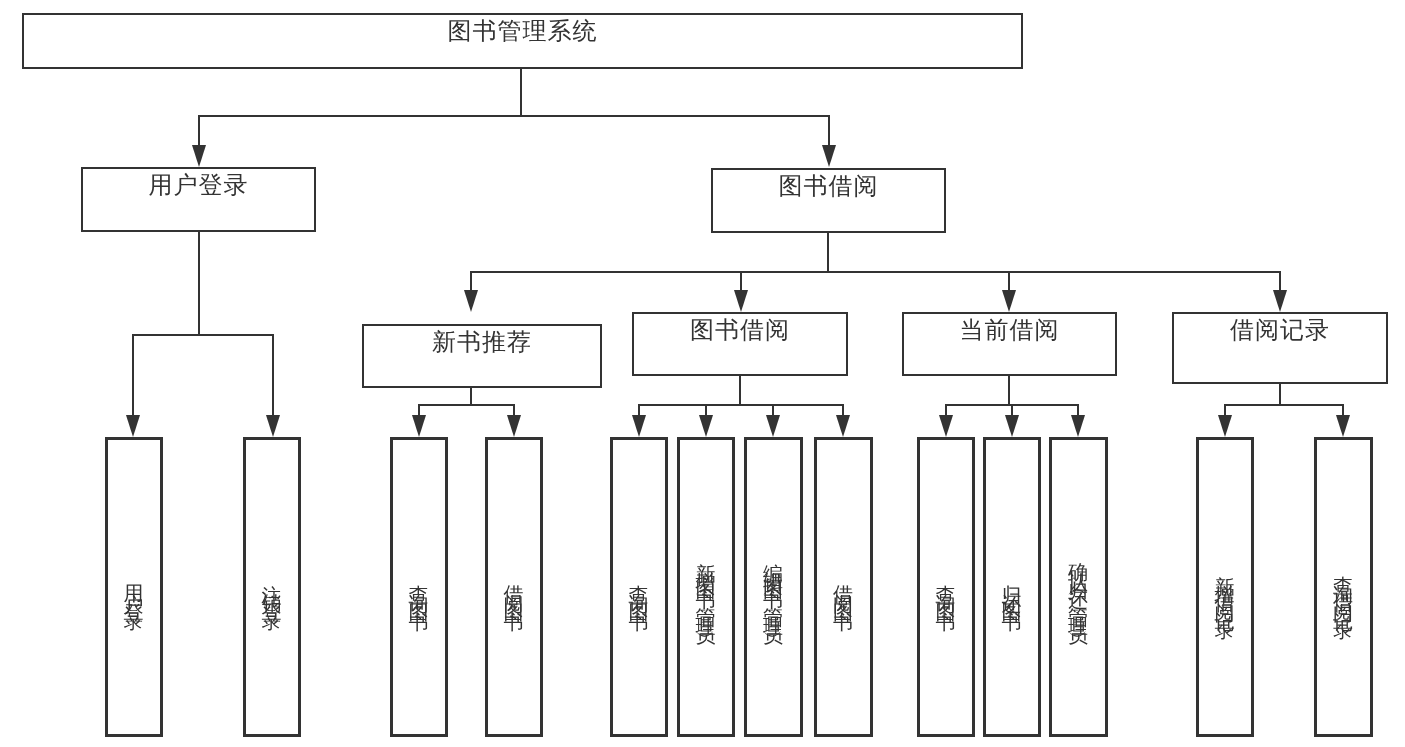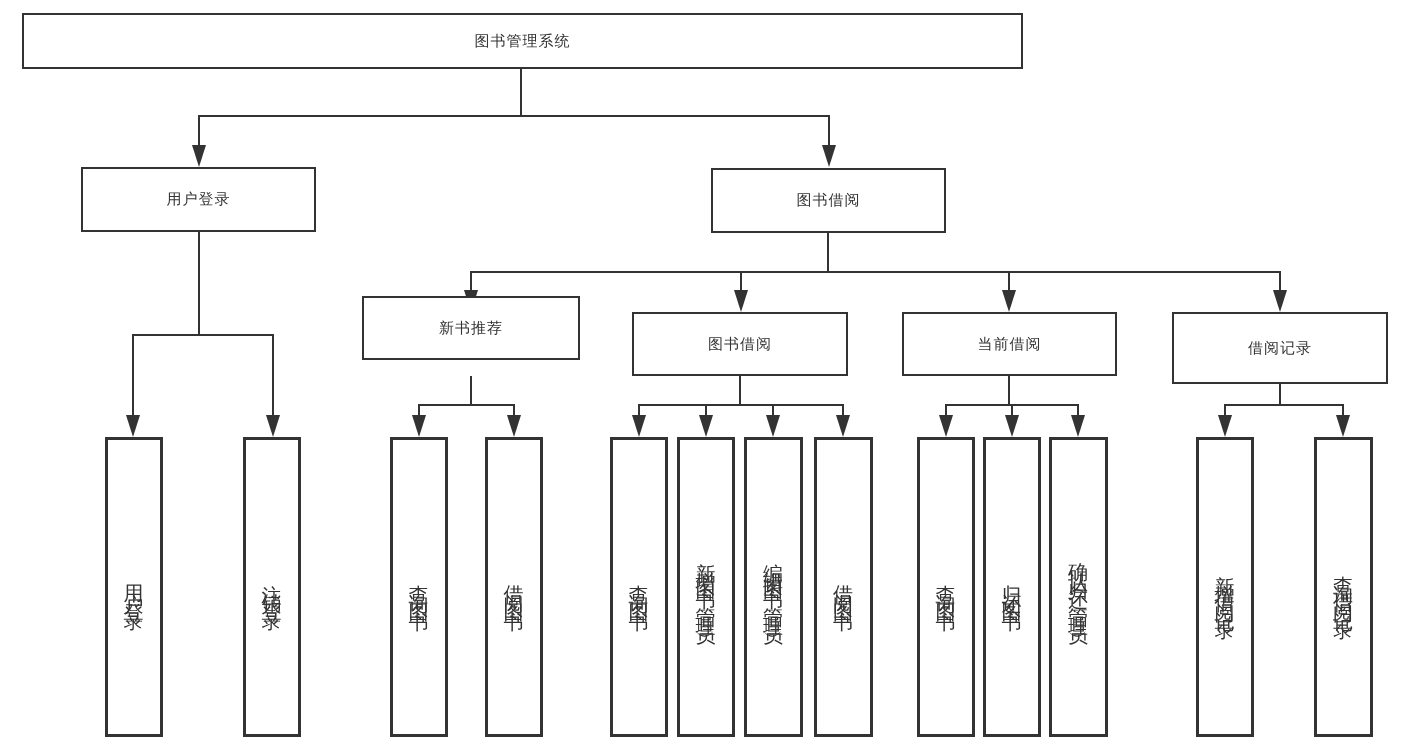--- a/index.html
+++ b/index.html
@@ -15,22 +15,22 @@
     background:var(--background);
     overflow:hidden;
     font-family:"Liberation Sans","DejaVu Sans",sans-serif;
     color:var(--text);
   }
   .box{
     position:absolute;
     box-sizing:border-box;
     border:2px solid var(--line);
     background:var(--background);
-    display:flex;align-items:center;justify-content:center;
-    font-size:15px;
+    display:flex;align-items:flex-start;justify-content:center;
+    font-size:24px;
     letter-spacing:1px;
     z-index:2;
   }
   .vbox{
     position:absolute;
     box-sizing:border-box;
     border:3px solid var(--line);
     background:var(--background);
     display:flex;align-items:center;justify-content:center;
     z-index:2;
@@ -98,21 +98,21 @@
   <div class="hline" style="left:470px;top:271px;width:811px;"></div>
   <div class="vline" style="left:470px;top:271px;height:21px;"></div>
   <div class="arrow" style="left:464px;top:290px;"></div>
   <div class="vline" style="left:740px;top:271px;height:21px;"></div>
   <div class="arrow" style="left:734px;top:290px;"></div>
   <div class="vline" style="left:1008px;top:271px;height:21px;"></div>
   <div class="arrow" style="left:1002px;top:290px;"></div>
   <div class="vline" style="left:1279px;top:271px;height:21px;"></div>
   <div class="arrow" style="left:1273px;top:290px;"></div>
 
-  <div class="box" style="left:362px;top:296px;width:218px;height:64px;font-family:Liberation Mono, monospace;">
+  <div class="box" style="left:362px;top:324px;width:240px;height:64px;font-family:Liberation Mono, monospace;">
     <span>新书推荐</span>
   </div>
   <div class="box" style="left:632px;top:312px;width:216px;height:64px;">
     <span>图书借阅</span>
   </div>
   <div class="box" style="left:902px;top:312px;width:215px;height:64px;">
     <span>当前借阅</span>
   </div>
   <div class="box" style="left:1172px;top:312px;width:216px;height:72px;">
     <span>借阅记录</span>

